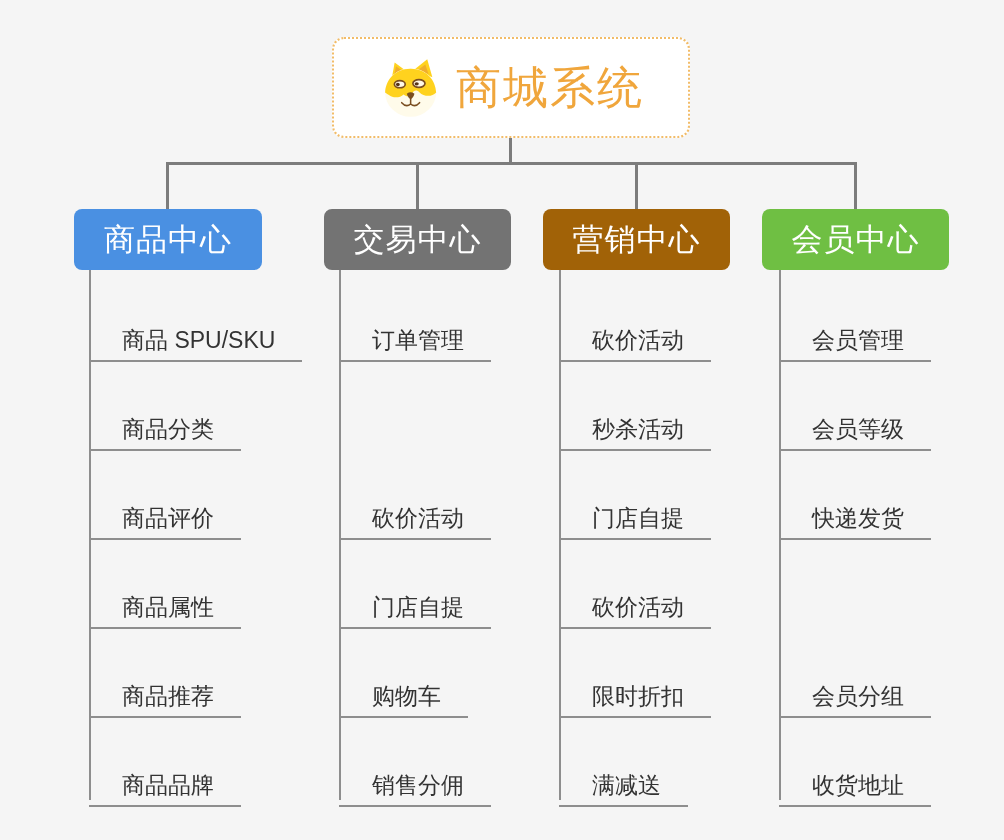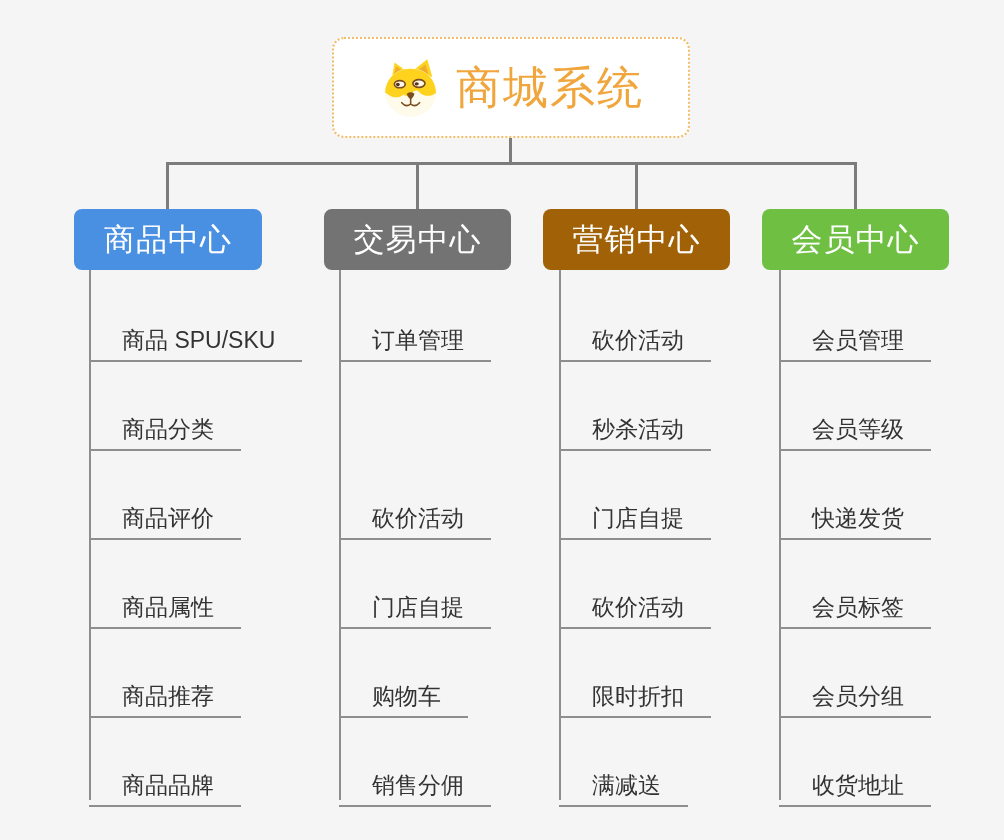--- a/index.html
+++ b/index.html
@@ -102,17 +102,16 @@
   <div class="leaf col-3 row-0">砍价活动</div>
   <div class="leaf col-3 row-1">秒杀活动</div>
   <div class="leaf col-3 row-2">门店自提</div>
   <div class="leaf col-3 row-3">砍价活动</div>
   <div class="leaf col-3 row-4">限时折扣</div>
   <div class="leaf col-3 row-5">满减送</div>
 
   <div class="leaf col-4 row-0">会员管理</div>
   <div class="leaf col-4 row-1">会员等级</div>
   <div class="leaf col-4 row-2">快递发货</div>
-  <div class="leaf col-4 row-3">会员标签</div>
   <div class="leaf col-4 row-4">会员分组</div>
   <div class="leaf col-4 row-5">收货地址</div>
 
 </div>
 
 </body></html>

